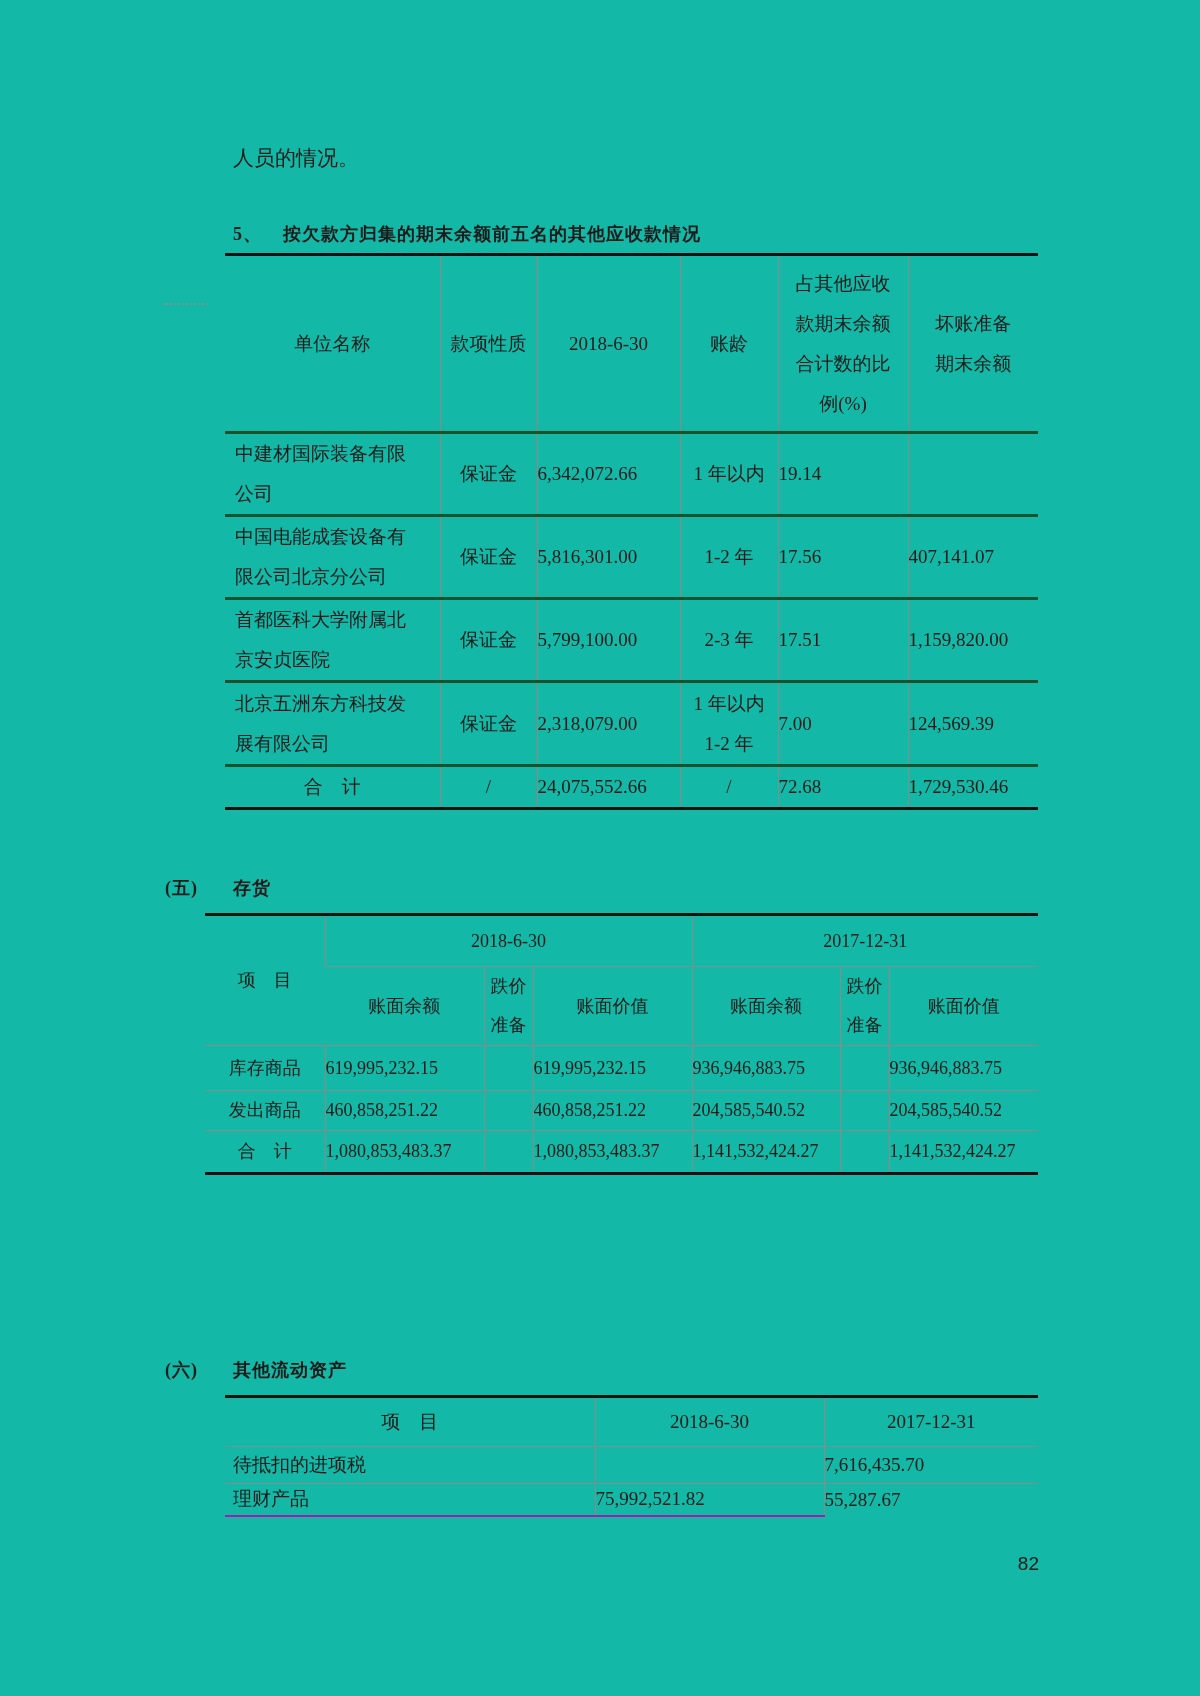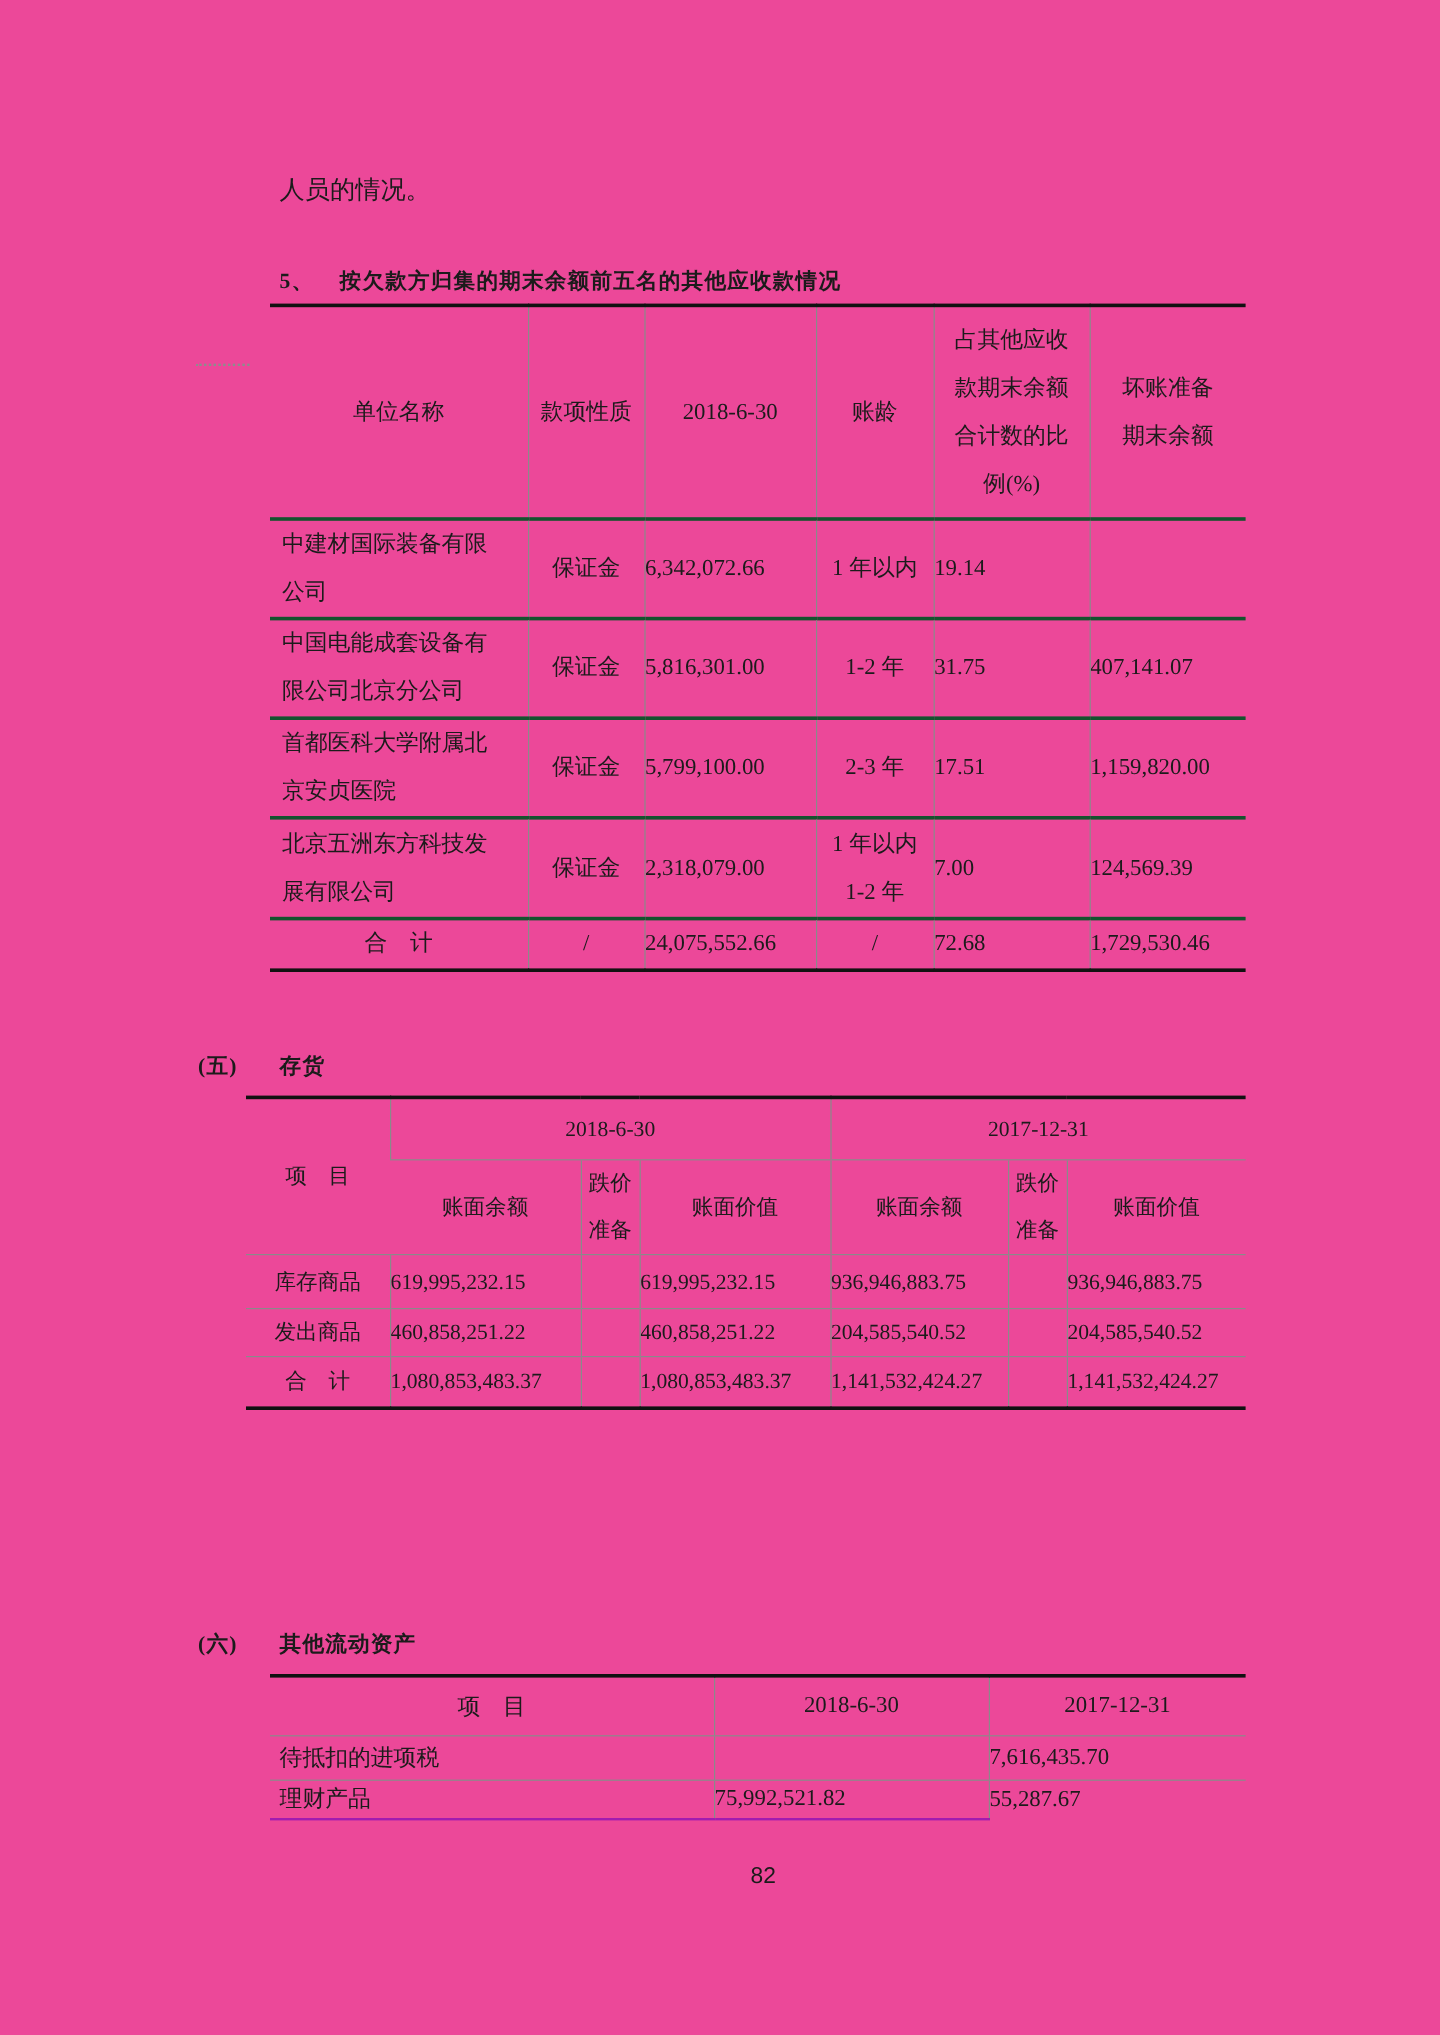--- a/index.html
+++ b/index.html
@@ -1,18 +1,18 @@
 <!DOCTYPE html>
 <html><head>
 <meta charset="utf-8">
 <style>
   html,body { margin:0; padding:0; background:#e8e8e8; }
   .page {
     position:relative; width:1200px; height:1696px; margin:0 auto;
-    background:#ec4899; color:#1b1b1b;
+    background:#14b8a6; color:#1b1b1b;
     font-family:"Liberation Serif","DejaVu Serif",serif;
     overflow:hidden;
   }
   .abs { position:absolute; }
   .pre { white-space:pre-line; }
 
   
   .dash-mark { left:163px; top:303px; width:45px; border-top:2px dotted #8d8d8d; }
 
   
@@ -54,21 +54,21 @@
           text-indent:63px; text-align:justify; }
 
   
   .t3 { left:225px; top:1395px; width:813px; font-size:19px; border-top:3px solid #111; }
   .t3 td { border-left:1px solid #8a8a8a; border-top:1px solid #8a8a8a; }
   .t3 td:first-child { border-left:none; }
   .t3 tr:first-child td { border-top:none; }
   .t3 .part-bottom { border-bottom:2px solid #a21caf; }
   .t3 .name { padding-left:8px; }
 
-  .pageno { left:233px; top:1553px; width:806px; text-align:center; font-size:19px;
+  .pageno { left:233px; top:1553px; width:806px; text-align:right; font-size:19px;
             font-family:"Liberation Sans","DejaVu Sans",sans-serif; }
 </style>
 </head>
 <body>
 
 <div class="page">
 
   <div class="abs dash-mark"></div>
 
   <div class="abs intro">人员的情况。</div>
@@ -107,21 +107,21 @@
       <td class="c pre">1 年以内</td>
       <td class="num">19.14</td>
       <td class="num"></td>
     </tr>
     <tr style="height:80px">
       <td class="name pre">中国电能成套设备有
 限公司北京分公司</td>
       <td class="c">保证金</td>
       <td class="num">5,816,301.00</td>
       <td class="c pre">1-2 年</td>
-      <td class="num">31.75</td>
+      <td class="num">17.56</td>
       <td class="num">407,141.07</td>
     </tr>
     <tr style="height:82px">
       <td class="name pre">首都医科大学附属北
 京安贞医院</td>
       <td class="c">保证金</td>
       <td class="num">5,799,100.00</td>
       <td class="c pre">2-3 年</td>
       <td class="num">17.51</td>
       <td class="num">1,159,820.00</td>

